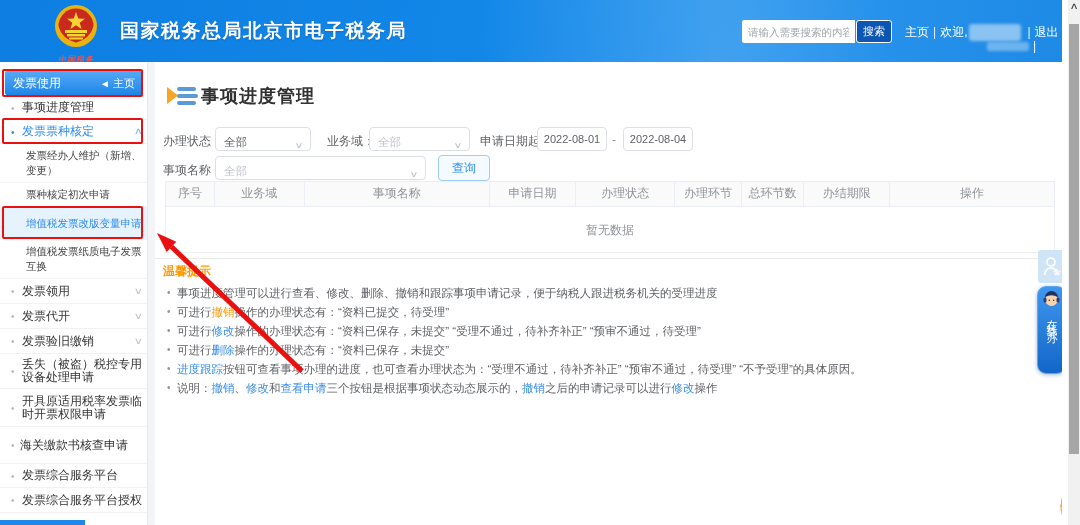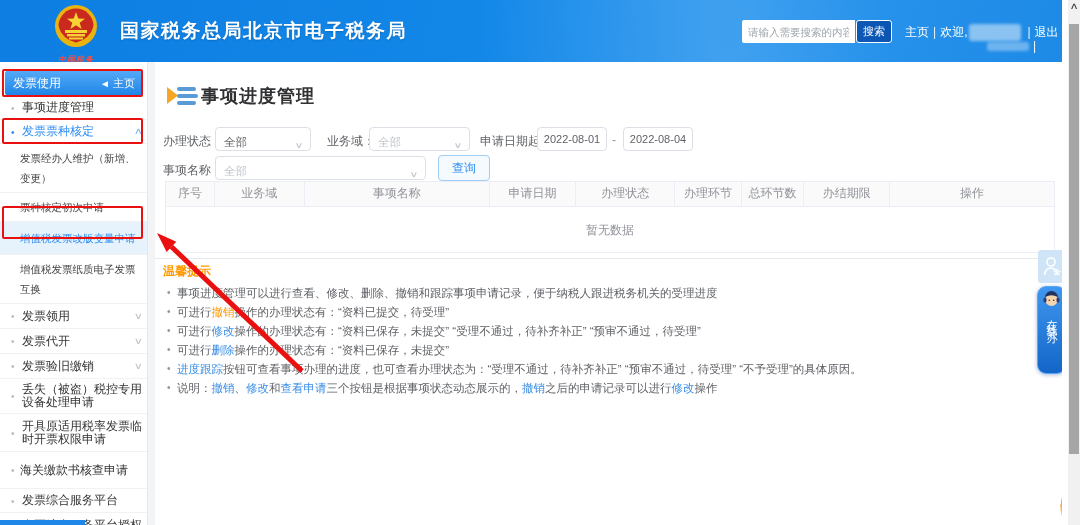--- a/index.html
+++ b/index.html
@@ -66,21 +66,21 @@
   .side-item{
     display:flex; align-items:center; position:relative;
     padding:4px 6px 4px 22px; font-size:12px; color:#333;
     border-top:1px solid #f2f2f2; cursor:pointer; line-height:13px;
   }
   .side-item:first-child{ border-top:none; }
   .side-item.top::before{
     content:"•"; position:absolute; left:11px; top:50%; transform:translateY(-50%);
     color:#b8bcc2; font-size:10px;
   }
-  .side-item.sub{ padding-left:20px; font-size:10.5px; line-height:20px; color:#444; }
+  .side-item.sub{ padding-left:26px; font-size:10.5px; line-height:15px; color:#444; }
   .side-item.sub::before{ content:none; }
   .side-item.blue-text{ color:#2d8cf0; }
   .side-item.blue-text::before{ color:#2d8cf0; }
   .side-item.active{ background:#e6f2fc; color:#2d8cf0; }
   .chev{ margin-left:auto; font-size:9px; color:#c0c4cc; transform:scaleX(1.4); }
   .side-item.blue-text .chev{ color:#7fb9f5; }
   .menu .side-item:nth-child(1){ min-height:23px; }
   .menu .side-item:nth-child(2){ min-height:24px; }
   .menu .side-item:nth-child(3){ min-height:38px; }
   .menu .side-item:nth-child(4){ min-height:23px; }

